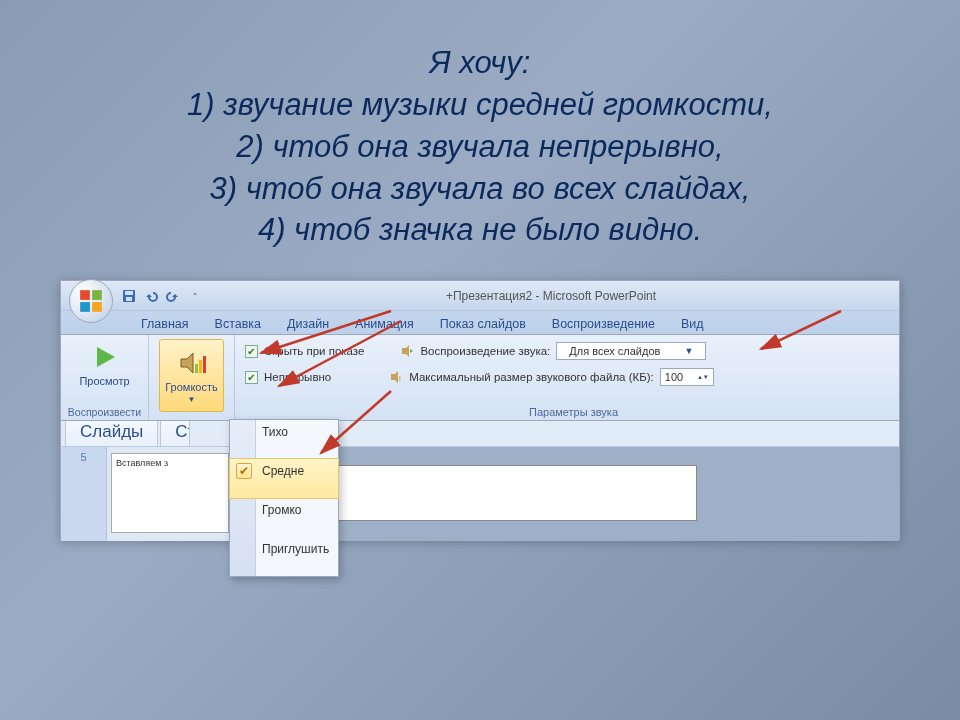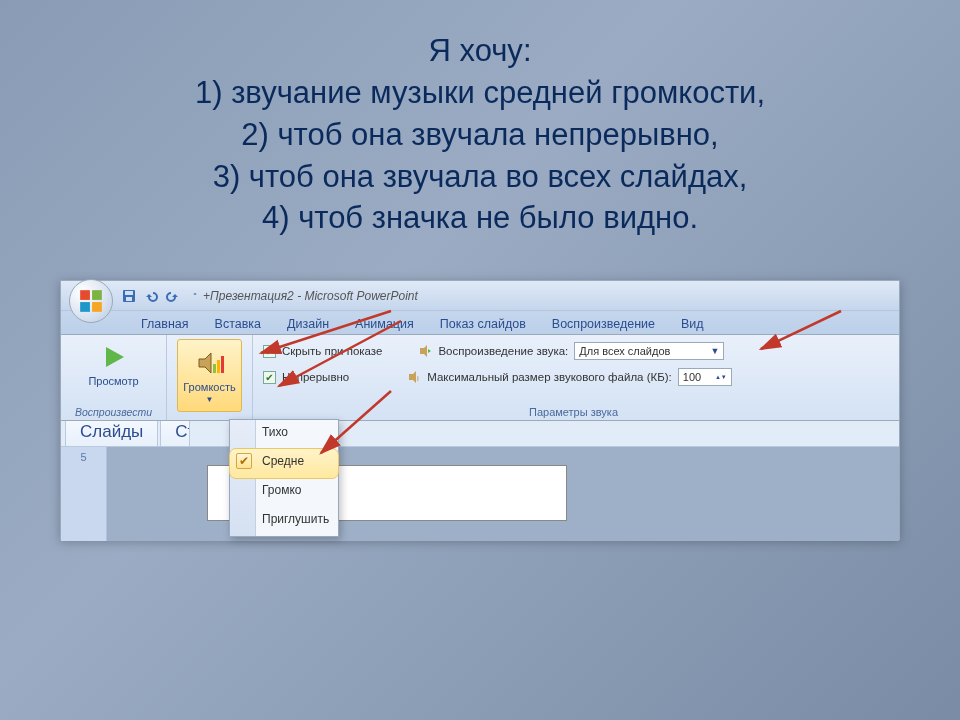--- a/index.html
+++ b/index.html
@@ -8,22 +8,23 @@
     background: linear-gradient(135deg, #8a9bb5 0%, #9aabc3 40%, #7a8ca5 100%);
     font-family: "Segoe UI", Tahoma, Arial, sans-serif;
     overflow: hidden;
     position: relative;
   }
   .title-block {
     text-align: center;
     color: #0a2a5c;
     font-size: 31px;
     line-height: 1.35;
-    padding-top: 30px;
+    padding-top: 42px;
     font-weight: 400;
+    font-style: italic;
   }
   .title-block .hdr { font-weight: 400; }
   .title-block span.colon, .title-block span.dotc { color: #0a2a5c; }
   .screenshot {
     position: absolute;
     left: 60px; top: 280px;
     width: 840px; height: 260px;
     background: #e8eef8;
     border: 1px solid #9ab;
     box-shadow: 0 2px 10px rgba(0,0,0,.25);
@@ -41,21 +42,21 @@
     width: 44px; height: 44px;
     position: absolute; left: 8px; top: -2px;
     border-radius: 50%;
     background: radial-gradient(circle at 30% 30%, #fff, #d8e2f0 60%, #b8c8de);
     border: 1px solid #9ab; z-index: 10;
     display:flex;align-items:center;justify-content:center;
   }
   .office-logo { width:26px;height:26px; }
   .qat { margin-left: 60px; display:flex; gap:6px; align-items:center; }
   .qat-icon { width:16px; height:16px; display:inline-flex;align-items:center;justify-content:center; }
-  .win-title { flex:1; text-align:left; color:#555; font-size:12px;font-style:italic; }
+  .win-title { flex:1; text-align:center; color:#555; font-size:12px; }
   
   .tabs {
     height: 24px; display:flex; align-items:flex-end;
     padding-left: 72px; gap: 10px;
     background: linear-gradient(#c5d6ec, #bcd0ea);
     font-size: 12.5px; color: #2a4d8f;
     border-bottom: 1px solid #9ab;
   }
   .tab { padding: 3px 8px; cursor:pointer; }
   
@@ -68,36 +69,36 @@
   }
   .group {
     border-right:1px solid #b8c9e0;
     display:flex; flex-direction:column;
     align-items:center; justify-content:flex-start;
     padding: 4px 6px 0 6px;
     position:relative;
   }
   .group-label {
     position:absolute; bottom:2px; left:0; right:0;
-    text-align:center; font-size:10.5px; color:#4a6a9a;font-style:italic;
+    text-align:center; font-size:10.5px; color:#4a6a9a;
   }
   .big-btn {
     display:flex; flex-direction:column; align-items:center;
     padding:2px 6px; border-radius:3px;
     font-size:11px; color:#2a4d8f; gap:2px;
   }
   .big-btn.active { background:linear-gradient(#fff3c8,#ffd97a); border:1px solid #e0b850; padding:7px 5px; }
   .big-icon { width:32px; height:32px; display:flex;align-items:center;justify-content:center; }
   .chev { font-size:8px; color:#2a4d8f; }
   .opts { flex:1; padding:6px 10px; font-size:11.5px; color:#333; }
   .opt-row { display:flex; align-items:center; gap:6px; height:20px; margin-bottom:6px; }
   .chk { width:13px;height:13px;border:1px solid #7a9; background:#eef8ee; display:inline-flex;align-items:center;justify-content:center;font-size:10px;color:#2a7a2a; }
   .combo {
     border:1px solid #9ab; background:#fff; height:18px;
-    display:inline-flex; align-items:center; padding:0 4px;
+    display:inline-flex; align-items:center; padding:0 12px;
     font-size:11px; min-width:150px; justify-content:space-between;
   }
   .combo .dd { color:#2a4d8f; font-size:9px; padding-left:6px; }
   .numbox { border:1px solid #9ab; background:#fff; height:18px; width:54px;
     display:inline-flex;align-items:center;padding:0 4px;font-size:11px;justify-content:space-between; }
   .mini-icon { width:14px;height:14px;display:inline-block; }
   .ribbon-sep { position:absolute; bottom:2px; left:197px; right:10px;
     font-size:11px; color:#4a6a9a; text-align:center;}
   
   .subtabs {
@@ -118,21 +119,21 @@
   .slide { width:360px; height:56px; background:#fff; border:1px solid #888; }
   
   .dropdown {
     position:absolute; left:168px; top:138px; width:110px;
     background:#f4f7fc; border:1px solid #97a8c2;
     box-shadow:2px 3px 8px rgba(0,0,0,.25);
     z-index:50;
   }
   .dropdown .gutter { position:absolute;left:0;top:0;bottom:0;width:26px;
     background:linear-gradient(#e6edf8,#d5e0f2); border-right:1px solid #c2d0e4;}
-  .dd-item { position:relative; padding:5px 8px 10px 32px; font-size:12px; color:#333;border-radius:7px;}
+  .dd-item { position:relative; padding:5px 8px 20px 32px; font-size:12px; color:#333;}
   .dd-item.sel { background:linear-gradient(#fff3c8,#ffe9a0); border:1px solid #e8c96a; margin:-1px; }
   .dd-check { position:absolute; left:6px; top:4px; width:16px;height:16px;
     border:1px solid #d4a840; background:linear-gradient(#fff6d8,#ffe390);
     color:#b07000; font-size:12px; text-align:center; line-height:14px; border-radius:2px;}
   
   .arrow { position:absolute; pointer-events:none; z-index:60; }
 </style>
 </head>
 <body>
 
@@ -182,21 +183,21 @@
     <div class="tab">Главная</div>
     <div class="tab">Вставка</div>
     <div class="tab">Дизайн</div>
     <div class="tab">Анимация</div>
     <div class="tab">Показ слайдов</div>
     <div class="tab">Воспроизведение</div>
     <div class="tab">Вид</div>
   </div>
 
   <div class="ribbon">
-    <div class="group" style="width:106px">
+    <div class="group" style="width:88px">
       <div class="big-btn">
         <span class="big-icon">
           <svg width="28" height="28" viewBox="0 0 28 28">
               <polygon points="6,4 24,14 6,24" fill="#5fb74a"></polygon>
             </svg>
         </span>
         <span>Просмотр</span>
       </div>
       <div class="group-label">Воспроизвести</div>
     </div>
@@ -254,20 +255,25 @@
   </div>
 
   <div class="subtabs">
     <div class="subtab">Слайды</div>
     <div class="subtab cut">Стр</div>
   </div>
 
   <div class="pane">
     <div class="thumbcol">
       <span>5</span>
+    </div>
+    <div style="width:130px;background:#dfe8f5">
+      <div class="thumb">
+        <span>Вставляем з</span>
+      </div>
     </div>
     <div class="slide-area">
       <div class="slide"></div>
     </div>
   </div>
 
   <div class="dropdown">
     <div class="gutter"></div>
     <div class="dd-item">Тихо</div>
     <div class="dd-item sel">

